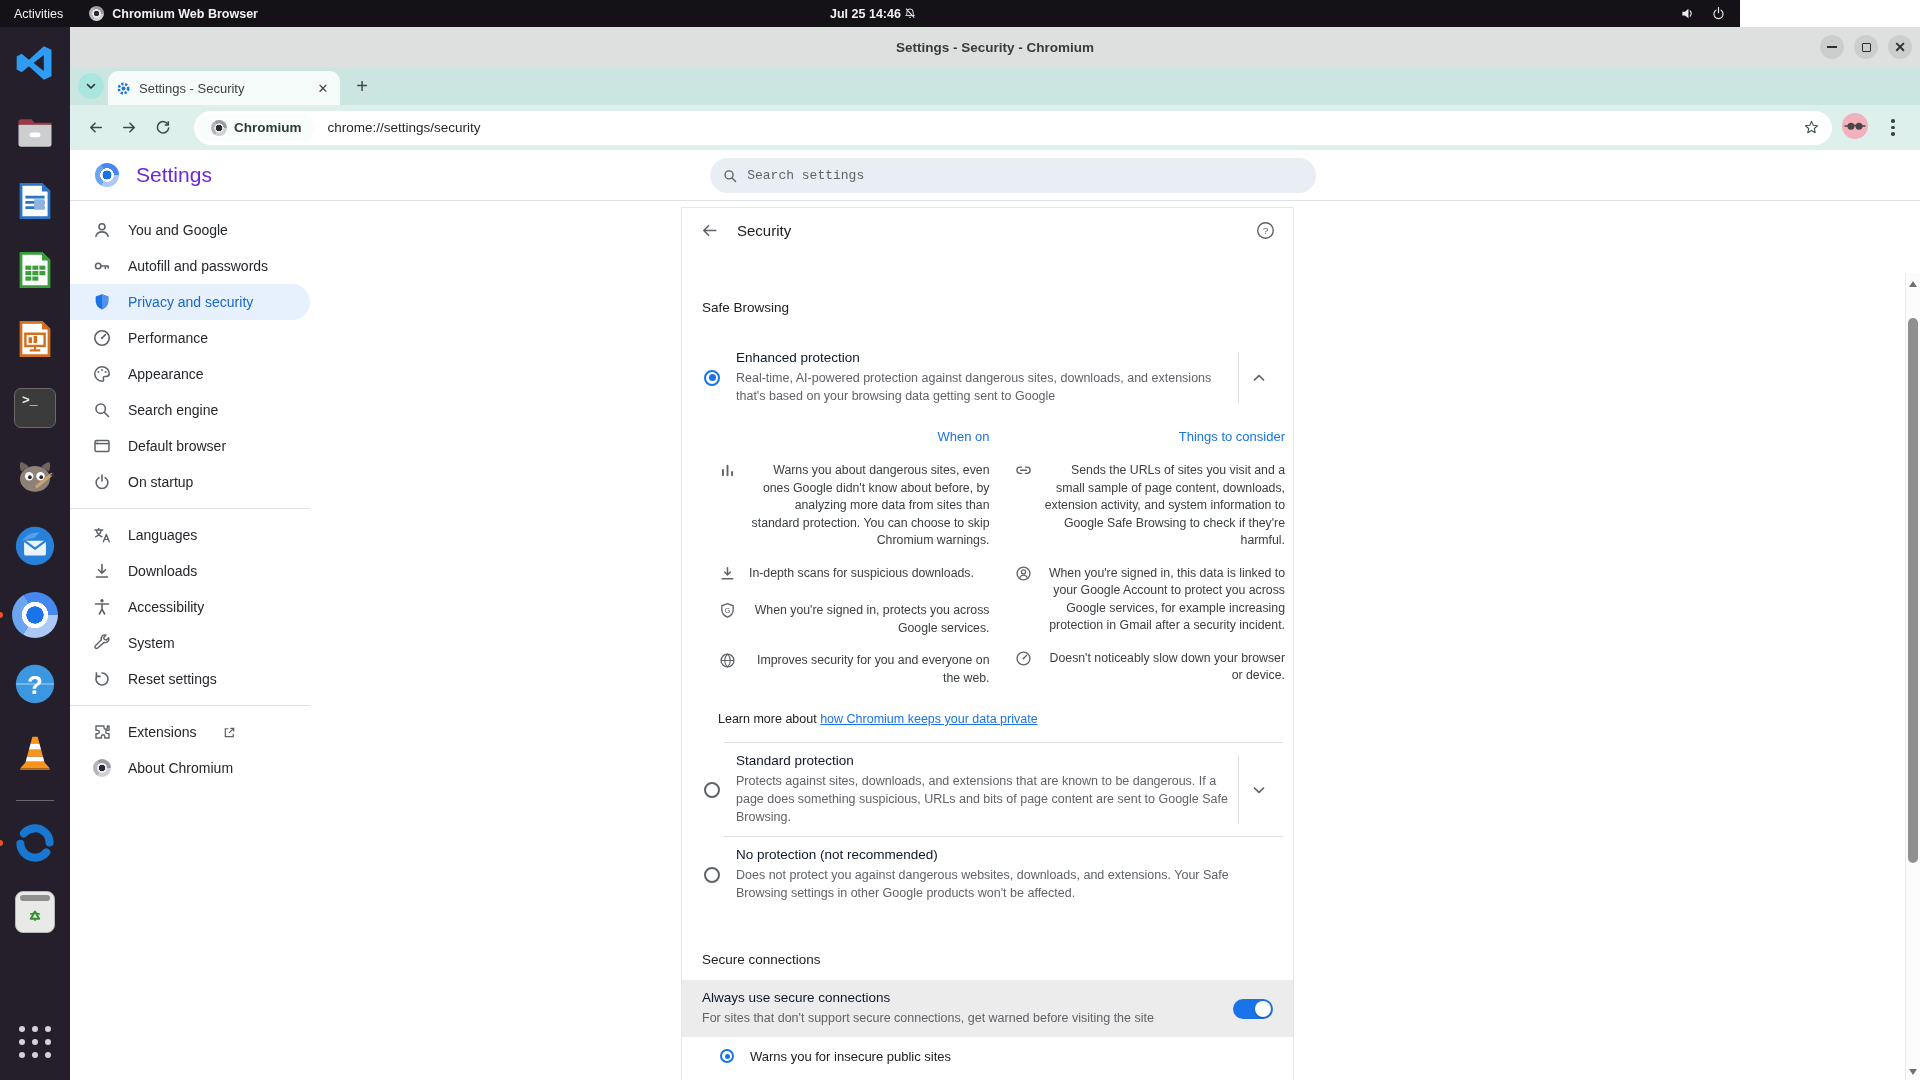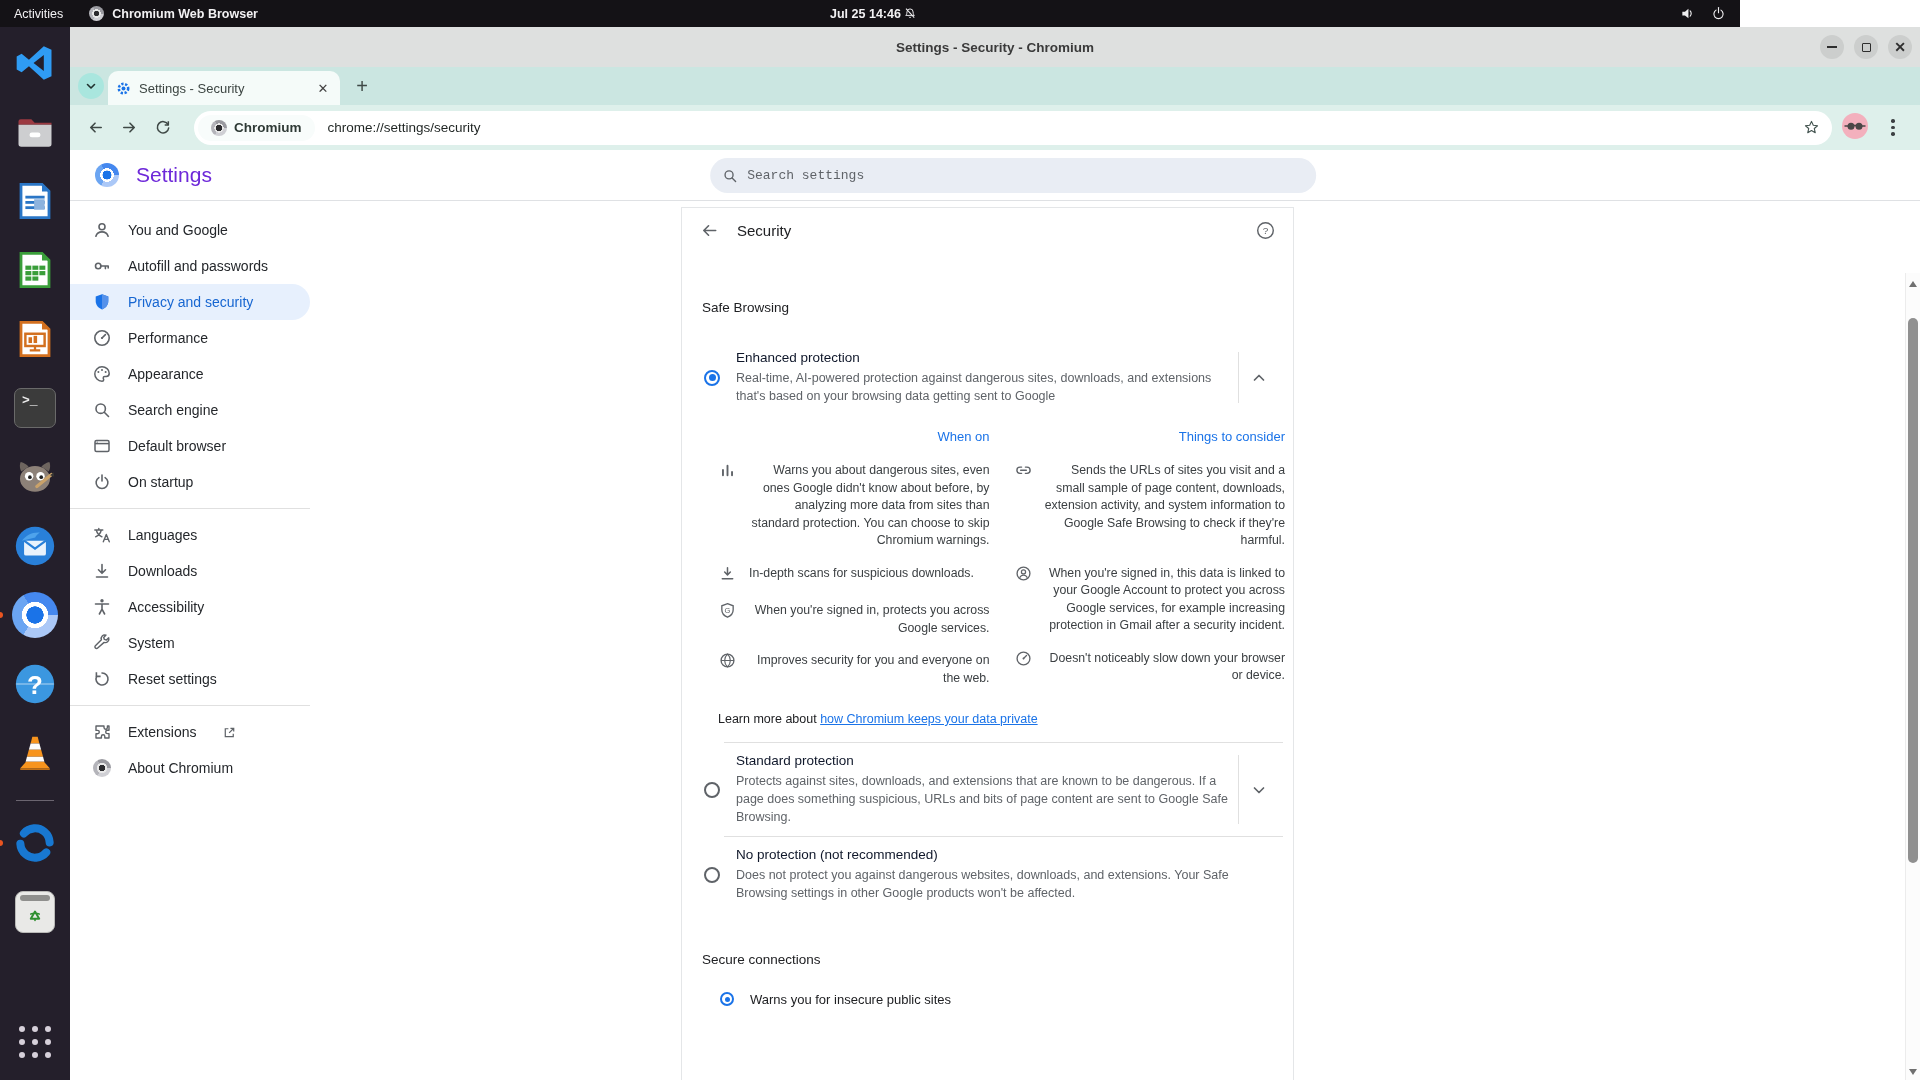--- a/index.html
+++ b/index.html
@@ -638,20 +638,27 @@
           <div class="radio-row">
             <span class="radio"></span>
             <div class="radio-text">
               <div class="row-title">No protection (not recommended)</div>
               <div class="row-desc">Does not protect you against dangerous websites, downloads, and extensions. Your Safe Browsing settings in other Google products won't be affected.</div>
             </div>
           </div>
 
           <div class="section-heading sh-secure">Secure connections</div>
 
+          <div class="toggle-row">
+            <div class="toggle-text">
+              <div class="row-title">Always use secure connections</div>
+              <div class="row-desc">For sites that don't support secure connections, get warned before visiting the site</div>
+            </div>
+            <span class="toggle"></span>
+          </div>
 
           <div class="sub-option">
             <span class="radio on"></span>
             <div class="sub-text">
               <div class="sub-label">Warns you for insecure public sites</div>
             </div>
           </div>
           <div class="sub-option">
             
             

